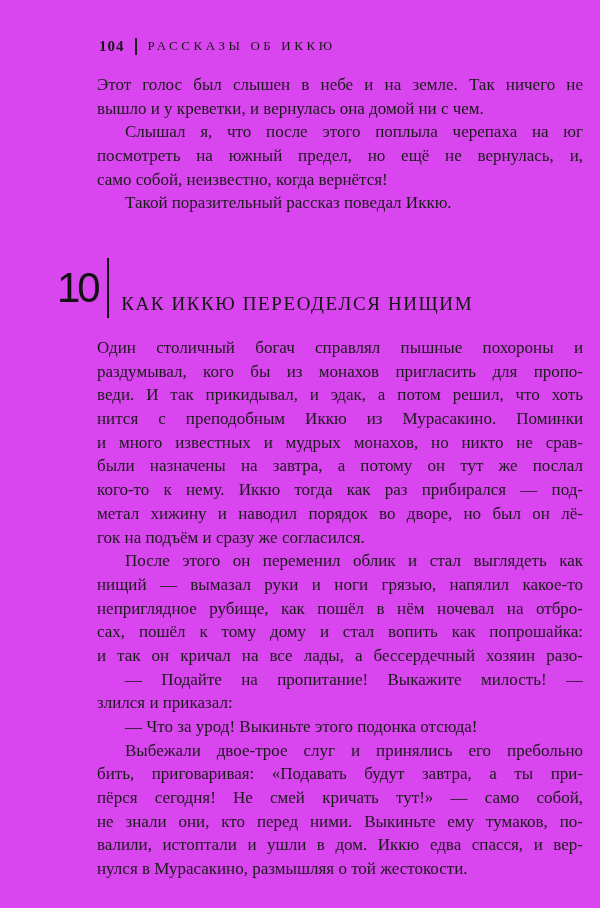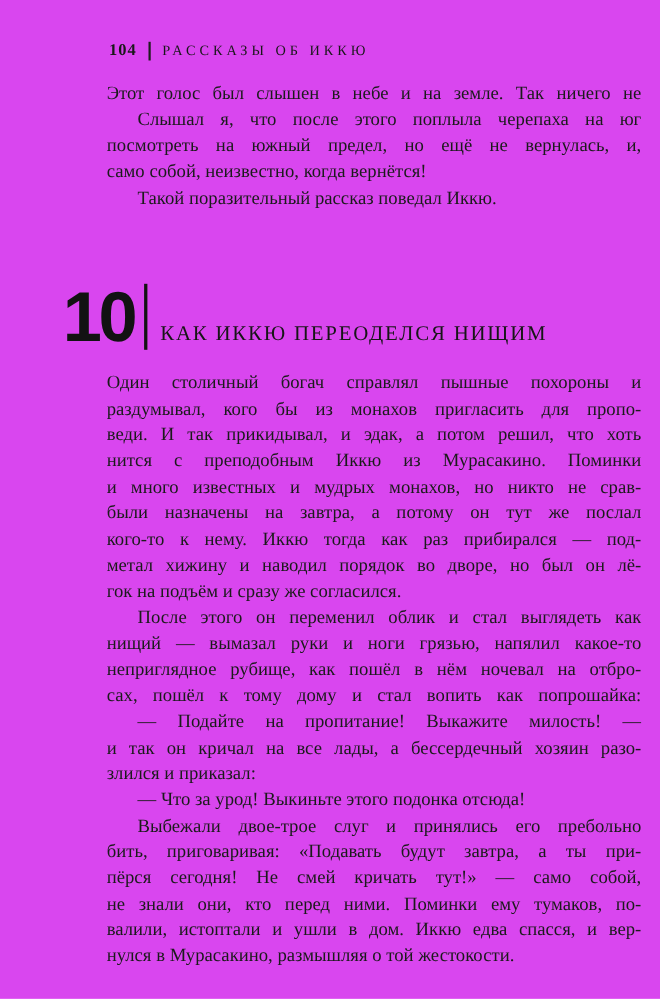--- a/index.html
+++ b/index.html
@@ -51,21 +51,21 @@
   .line.indent { padding-left: 28px; }
   .line.just.indent { padding-left: 0; text-indent: 28px; }
 
   
   .chapter-head {
     position: absolute; left: 57px; top: 258px;
     display: flex; align-items: stretch; height: 62px;
   }
   .chapter-number {
     font-family: "Liberation Sans", sans-serif;
-    font-weight: 700; font-size: 64px; line-height: 60px;
+    font-weight: 400; font-size: 42px; line-height: 60px;
     letter-spacing: -3px; color: #121212;
     margin-right: 9px;
   }
   .chapter-divider {
     width: 2.5px; background: #121212; height: 60px; align-self: flex-start;
     margin-right: 12px;
   }
   .chapter-title {
     align-self: flex-end;
     font-family: "Liberation Serif", serif;
@@ -80,20 +80,21 @@
 
   <div class="runhead">
     <span class="pagenum">104</span>
     <span class="head-divider"></span>
     <span class="runtitle">РАССКАЗЫ ОБ ИККЮ</span>
   </div>
 
   <div class="textblock" id="intro-block">
       <div class="para">
         <div class="line just">Этот голос был слышен в небе и на земле. Так ничего не</div>
+        <div class="line">вышло и у креветки, и вернулась она домой ни с чем.</div>
       </div>
       <div class="para">
         <div class="line just indent">Слышал я, что после этого поплыла черепаха на юг</div>
         <div class="line just">посмотреть на южный предел, но ещё не вернулась, и,</div>
         <div class="line">само собой, неизвестно, когда вернётся!</div>
       </div>
       <div class="para">
         <div class="line indent">Такой поразительный рассказ поведал Иккю.</div>
       </div>
     </div>
@@ -116,30 +117,30 @@
         <div class="line just">метал хижину и наводил порядок во дворе, но был он лё-</div>
         <div class="line">гок на подъём и сразу же согласился.</div>
       </div>
       <div class="para">
         <div class="line just indent">После этого он переменил облик и стал выглядеть как</div>
         <div class="line just">нищий — вымазал руки и ноги грязью, напялил какое-то</div>
         <div class="line just">неприглядное рубище, как пошёл в нём ночевал на отбро-</div>
         <div class="line just">сах, пошёл к тому дому и стал вопить как попрошайка:</div>
       </div>
       <div class="para">
+        <div class="line just">и так он кричал на все лады, а бессердечный хозяин разо-</div>
         <div class="line just indent">— Подайте на пропитание! Выкажите милость! —</div>
-        <div class="line just">и так он кричал на все лады, а бессердечный хозяин разо-</div>
         <div class="line">злился и приказал:</div>
       </div>
       <div class="para">
         <div class="line indent">— Что за урод! Выкиньте этого подонка отсюда!</div>
       </div>
       <div class="para">
         <div class="line just indent">Выбежали двое-трое слуг и принялись его пребольно</div>
         <div class="line just">бить, приговаривая: «Подавать будут завтра, а ты при-</div>
         <div class="line just">пёрся сегодня! Не смей кричать тут!» — само собой,</div>
-        <div class="line just">не знали они, кто перед ними. Поминки ему тумаков, по-</div>
+        <div class="line just">не знали они, кто перед ними. Выкиньте ему тумаков, по-</div>
         <div class="line just">валили, истоптали и ушли в дом. Иккю едва спасся, и вер-</div>
         <div class="line">нулся в Мурасакино, размышляя о той жестокости.</div>
       </div>
     </div>
 
 </div>
 
 </body></html>

